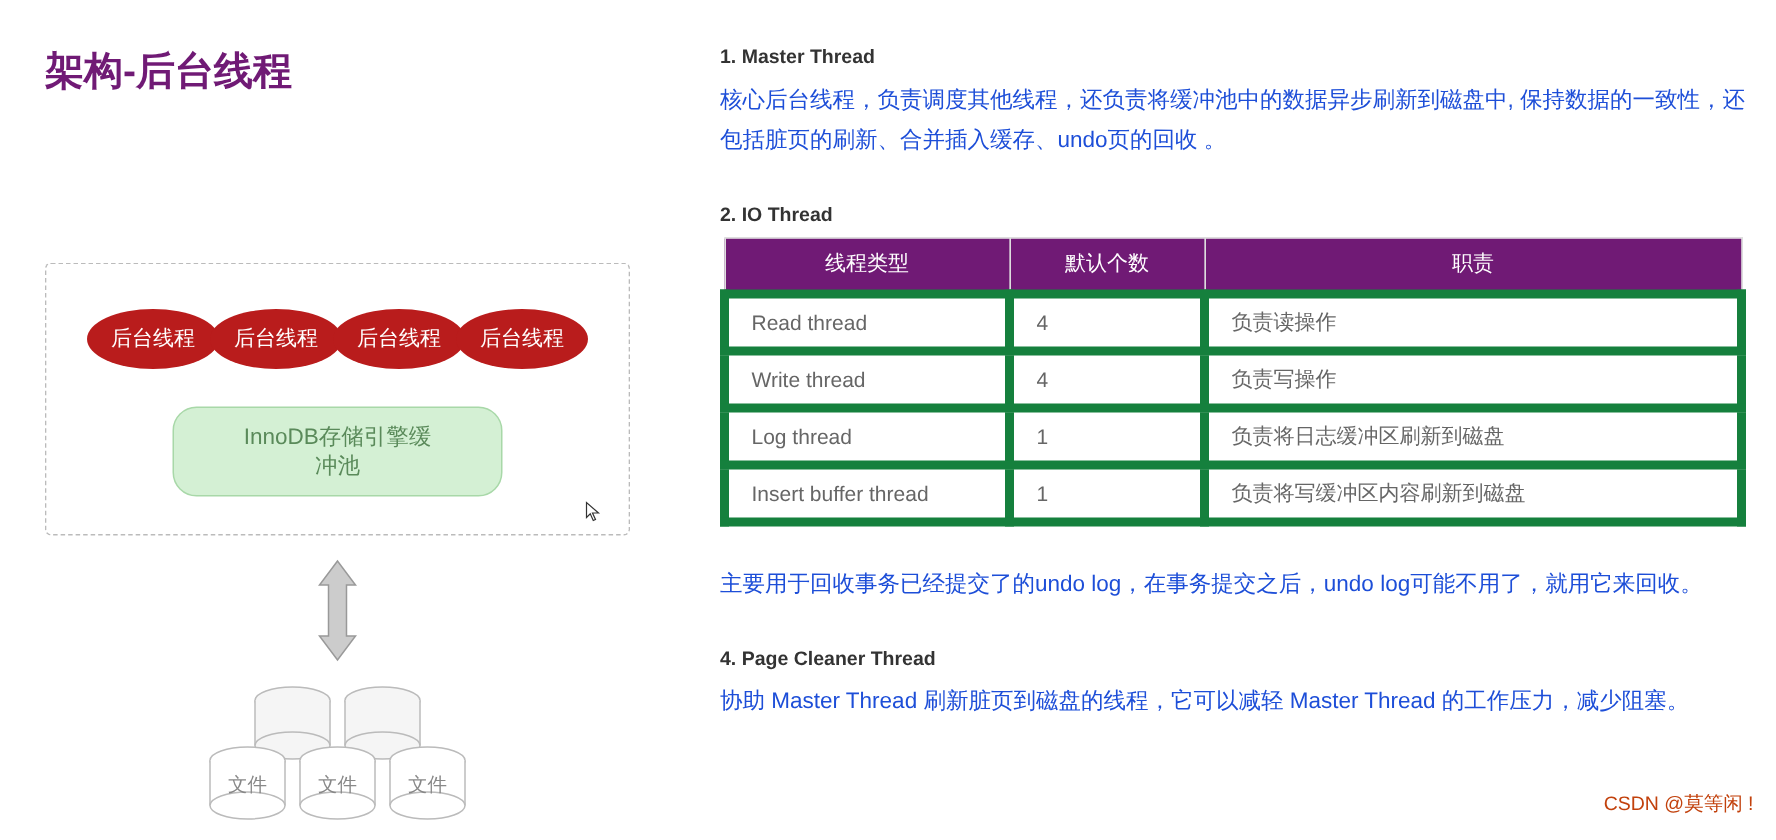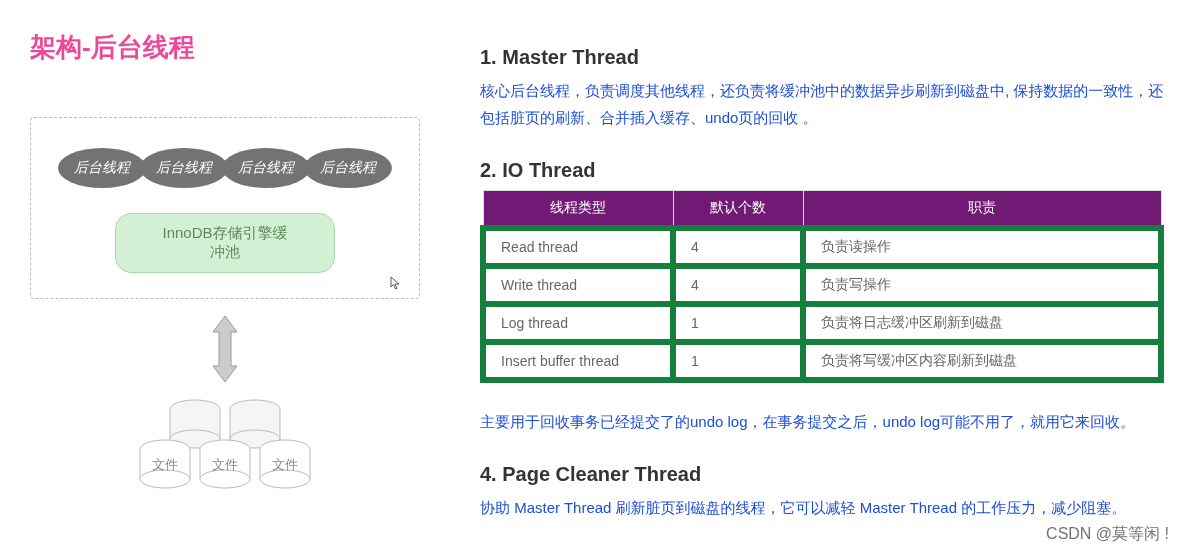--- a/index.html
+++ b/index.html
@@ -8,46 +8,45 @@
       background: #fff;
       width: 1184px;
       height: 560px;
       position: relative;
       overflow: hidden;
     }
     .container { display: flex; padding: 30px 20px 20px 30px; gap: 60px; }
     .left { width: 390px; flex-shrink: 0; }
     .right { flex: 1; }
     .main-title {
-      color: #ec4899;
+      color: #701a75;
       font-size: 26px;
       font-weight: bold;
-      margin-bottom: 52px;
+      margin-bottom: 110px;
     }
     .diagram-box {
       border: 1.5px dashed #bbb;
       border-radius: 4px;
       padding: 30px 15px 25px 15px;
       position: relative;
       margin-bottom: 15px;
     }
     .thread-row { display: flex; justify-content: center; gap: 0; margin-bottom: 25px; }
     .thread-pill {
-      background: #737373;
+      background: #b91c1c;
       color: #fff;
       font-size: 14px;
       padding: 10px 13px;
       border-radius: 50%/50%;
       width: 88px;
       height: 40px;
       display: flex;
       align-items: center;
       justify-content: center;
       margin: 0 -3px;
-      font-style: italic;
     }
     .buffer-box {
       background: #d4f0d4;
       border: 1px solid #a8d8a8;
       border-radius: 16px;
       color: #5a8a5a;
       font-size: 15px;
       text-align: center;
       padding: 10px 40px;
       margin: 0 auto;
@@ -64,24 +63,23 @@
     .dbl-arrow {
       width: 40px;
       height: 70px;
       position: relative;
     }
     .dbl-arrow svg { width: 100%; height: 100%; }
     .cylinders { display: flex; justify-content: center; }
     .cylinders svg { width: 200px; height: 110px; }
     .section-title {
       font-weight: bold;
-      font-size: 20px;
+      font-size: 13px;
       color: #333;
       margin-bottom: 8px;
-      margin-top: 16px;
     }
     .section-text {
       font-size: 15px;
       color: #1d4ed8;
       line-height: 1.8;
       margin-bottom: 28px;
     }
     .io-table {
       width: 100%;
       border-collapse: collapse;
@@ -100,22 +98,22 @@
       padding: 7px 15px;
       border: 6px solid #15803d;
       color: #666;
     }
     .io-table th:nth-child(1), .io-table td:nth-child(1) { width: 190px; }
     .io-table th:nth-child(2), .io-table td:nth-child(2) { width: 130px; }
     .watermark {
       position: absolute;
       bottom: 15px;
       right: 15px;
-      color: #737373;
-      font-size: 16px;
+      color: #c2410c;
+      font-size: 13px;
     }
   </style>
 </head>
 <body>
 
 <div class="container">
   <div class="left">
     <h1 class="main-title">架构-后台线程</h1>
     <div class="diagram-box">
       <div class="thread-row">

